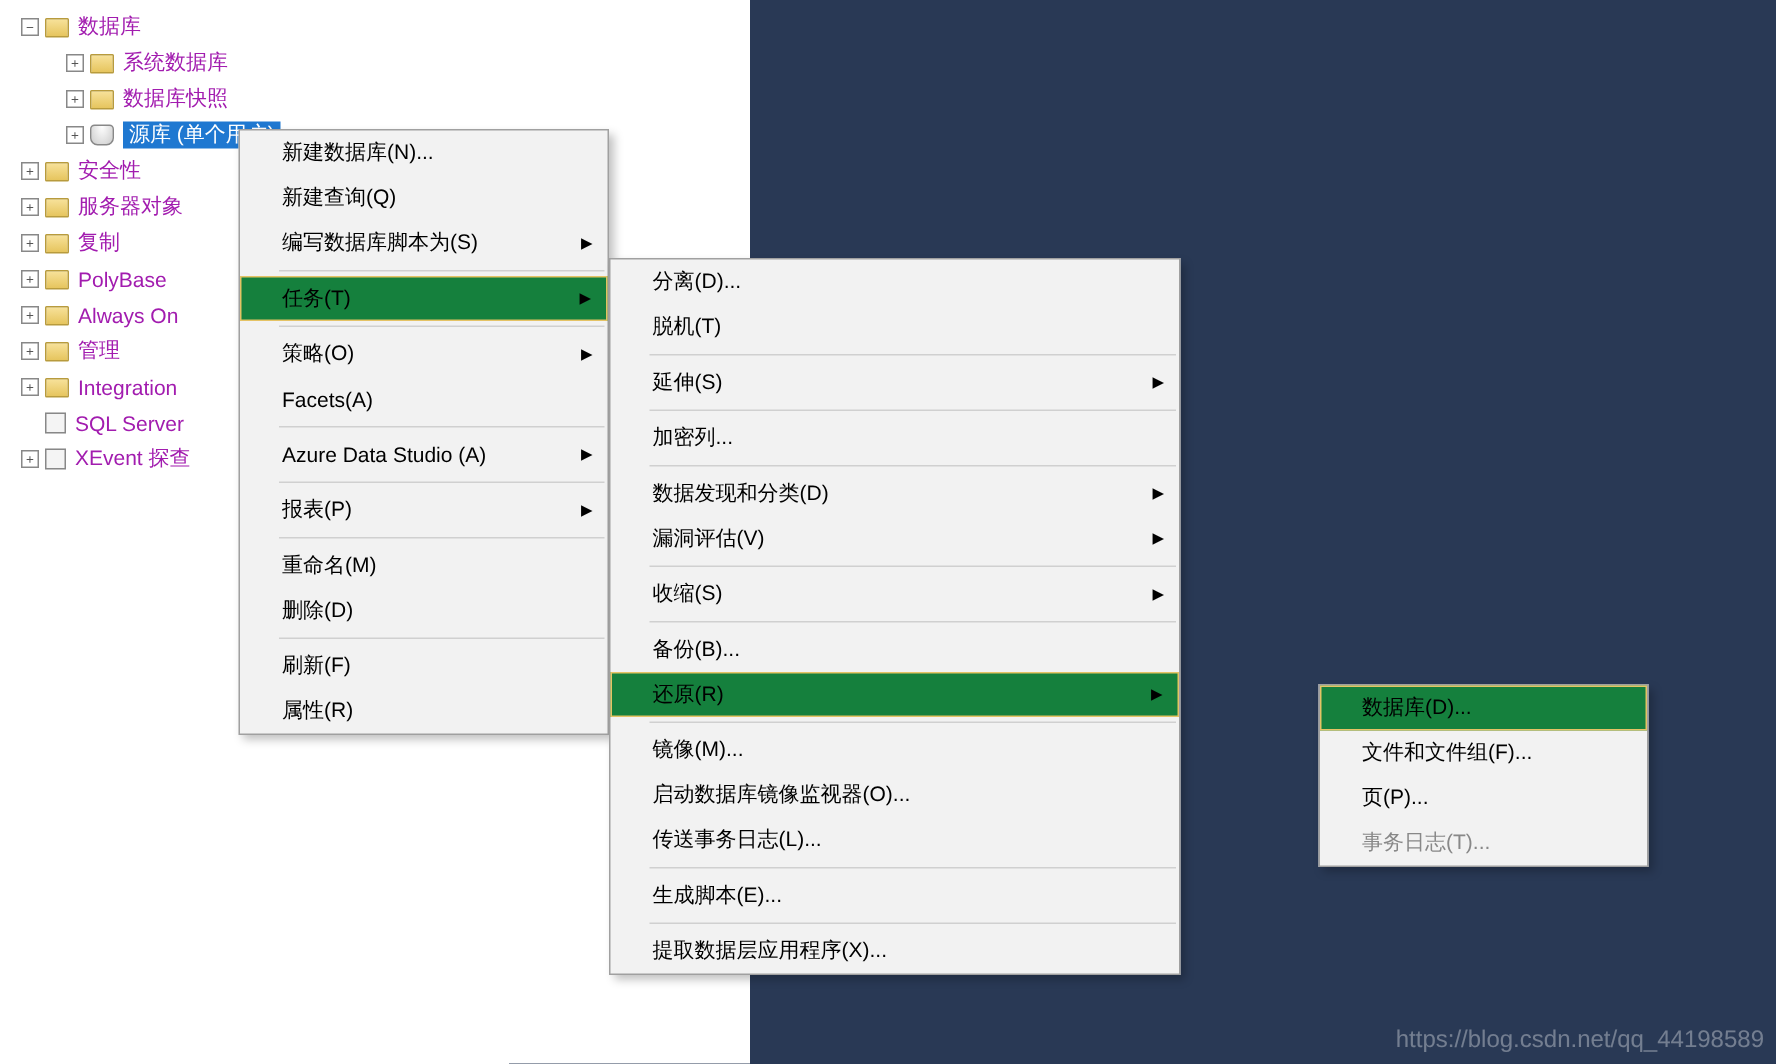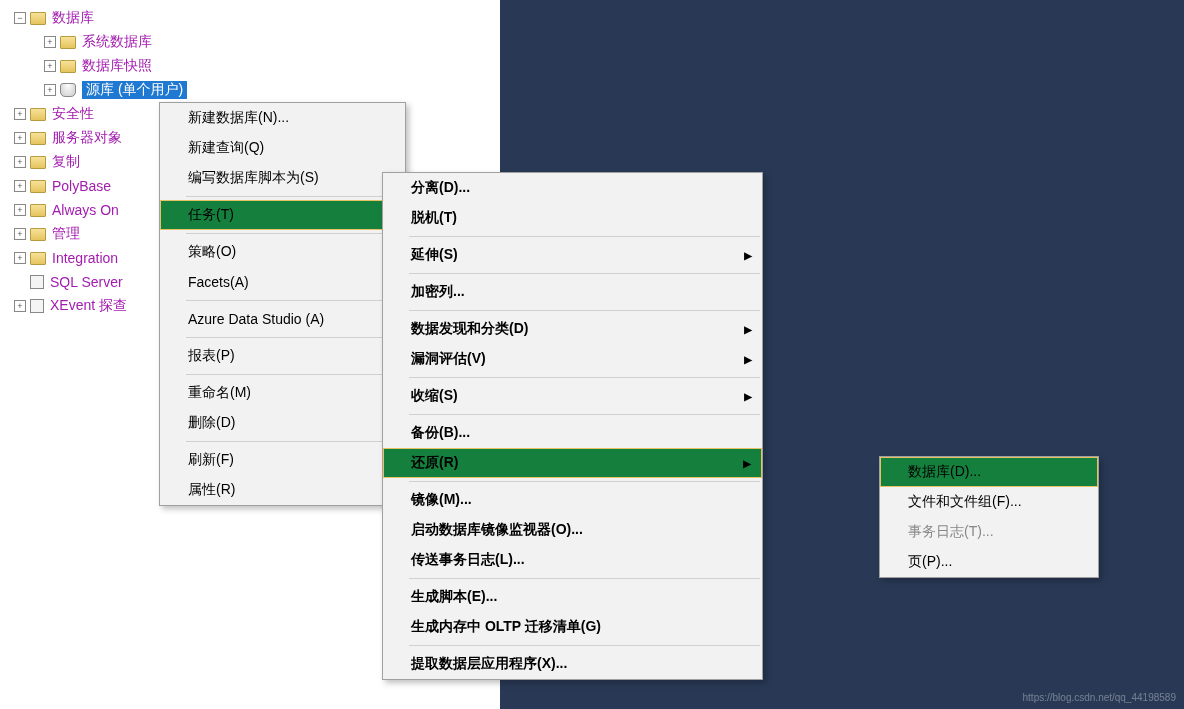--- a/index.html
+++ b/index.html
@@ -99,29 +99,29 @@
       position: absolute;
       right: 10px;
       font-size: 10px;
       color: #000;
     }
     .menu-sep {
       height: 1px;
       background: #d0d0d0;
       margin: 3px 2px 3px 26px;
     }
-    #menu1 { left: 159px; top: 102px; width: 247px; }
-    #menu2 { left: 382px; top: 172px; width: 381px; font-weight: bold; }
+    #menu1 { left: 159px; top: 86px; width: 247px; }
+    #menu2 { left: 406px; top: 172px; width: 381px; }
     #menu3 { left: 879px; top: 456px; width: 220px; }
     .watermark {
       position: absolute;
       right: 8px;
       bottom: 6px;
       color: rgba(255,255,255,0.35);
-      font-size: 10px;
+      font-size: 16px;
     }
   </style>
 </head>
 <body>
 
 <div class="tree-panel">
   <div class="tree-item l1">
     <span class="expander">−</span>
     <span class="folder-icon"></span>
     <span class="label">数据库</span>
@@ -284,36 +284,33 @@
     <div class="menu-item">
       <span>启动数据库镜像监视器(O)...</span>
     </div>
     <div class="menu-item">
       <span>传送事务日志(L)...</span>
     </div>
     <div class="menu-sep"></div>
     <div class="menu-item">
       <span>生成脚本(E)...</span>
     </div>
-    <div class="menu-item">
-      <span>生成内存中 OLTP 迁移清单(G)</span>
-    </div>
     <div class="menu-sep"></div>
     <div class="menu-item">
       <span>提取数据层应用程序(X)...</span>
     </div>
   </div>
 <div class="context-menu" id="menu3">
     <div class="menu-item highlighted">
       <span>数据库(D)...</span>
     </div>
     <div class="menu-item">
       <span>文件和文件组(F)...</span>
     </div>
+    <div class="menu-item">
+      <span>页(P)...</span>
+    </div>
     <div class="menu-item disabled">
       <span>事务日志(T)...</span>
-    </div>
-    <div class="menu-item">
-      <span>页(P)...</span>
     </div>
   </div>
 
 <div class="watermark">https://blog.csdn.net/qq_44198589</div>
 
 </body></html>

